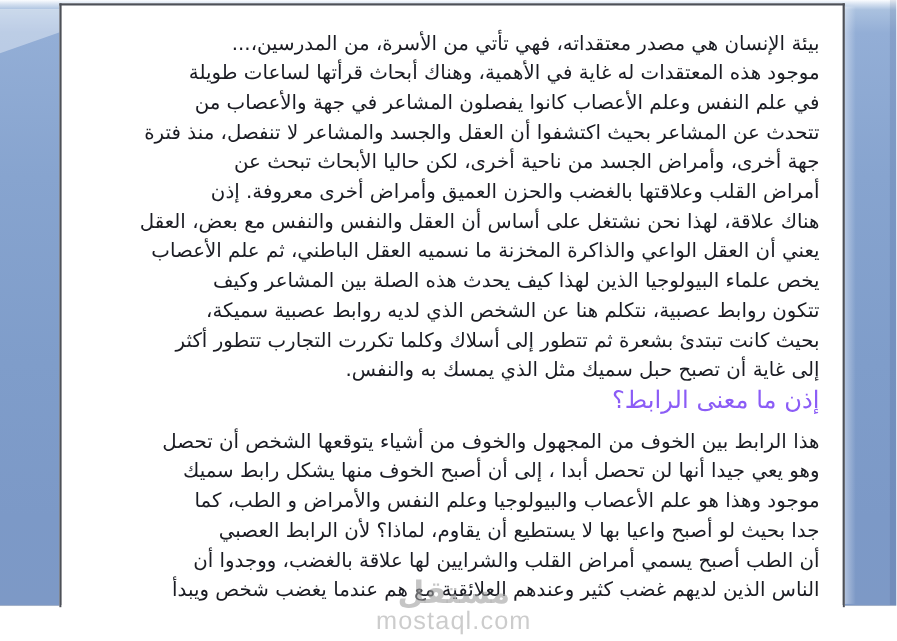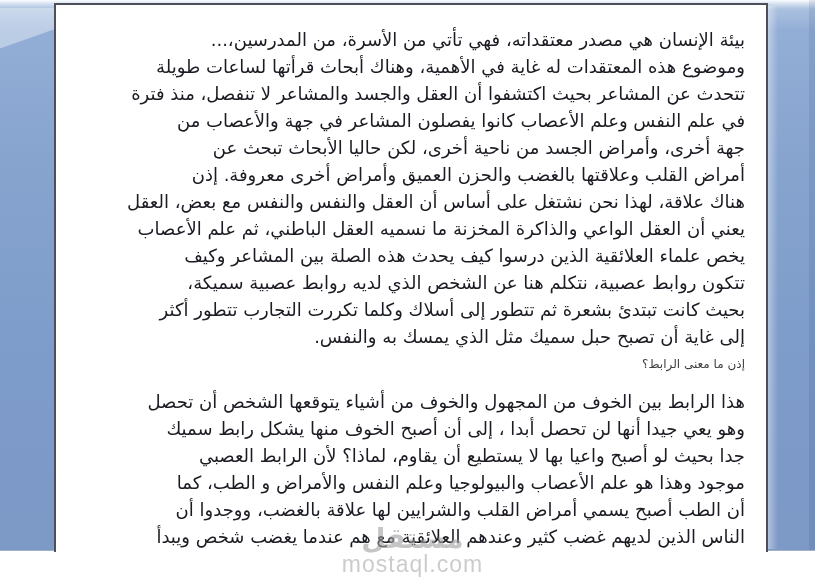--- a/index.html
+++ b/index.html
@@ -43,21 +43,21 @@
   }
   
   .text-clip{
     position:absolute;left:56px;top:5px;width:710px;height:557px;
     overflow:hidden;direction:rtl;
   }
   .doc-text{color:#1b1c23;}
   .para{position:absolute;right:0;left:0;padding-right:21px;padding-left:6px;margin-left:32px;}
   .para-1{top:21px;}
   .doc-heading{position:absolute;right:0;left:0;top:346px;padding-right:21px;
-    font-size:12px;line-height:27px;color:#404040;white-space:nowrap;text-align:right;}
+    font-size:22px;line-height:27px;color:#8b5cf6;white-space:nowrap;text-align:right;}
   .para-2{top:383px;}
   .line{
     height:27px;line-height:27px;font-size:18px;white-space:nowrap;
     text-align:right;color:#1b1c23;
   }
   
   .watermark{
     position:absolute;left:330px;top:524px;width:165px;z-index:6;
     text-align:center;pointer-events:none;
   }
@@ -80,40 +80,40 @@
 </div>
 <div class="edge-light-right"></div>
 <div class="edge-dark-right"></div>
 
 <div class="page-frame"></div>
 <div class="page-extension"></div>
 
 <div class="text-clip doc-text">
   <div class="para para-1">
       <div class="line">بيئة الإنسان هي مصدر معتقداته، فهي تأتي من الأسرة، من المدرسين،...</div>
-      <div class="line">وموضوع هذه المعتقدات له غاية في الأهمية، وهناك أبحاث قرأتها لساعات طويلة</div>
+      <div class="line">موجود هذه المعتقدات له غاية في الأهمية، وهناك أبحاث قرأتها لساعات طويلة</div>
+      <div class="line">في علم النفس وعلم الأعصاب كانوا يفصلون المشاعر في جهة والأعصاب من</div>
       <div class="line">تتحدث عن المشاعر بحيث اكتشفوا أن العقل والجسد والمشاعر لا تنفصل، منذ فترة</div>
-      <div class="line">في علم النفس وعلم الأعصاب كانوا يفصلون المشاعر في جهة والأعصاب من</div>
       <div class="line">جهة أخرى، وأمراض الجسد من ناحية أخرى، لكن حاليا الأبحاث تبحث عن</div>
       <div class="line">أمراض القلب وعلاقتها بالغضب والحزن العميق وأمراض أخرى معروفة. إذن</div>
       <div class="line">هناك علاقة، لهذا نحن نشتغل على أساس أن العقل والنفس والنفس مع بعض، العقل</div>
       <div class="line">يعني أن العقل الواعي والذاكرة المخزنة ما نسميه العقل الباطني، ثم علم الأعصاب</div>
-      <div class="line">يخص علماء العلائقية الذين درسوا كيف يحدث هذه الصلة بين المشاعر وكيف</div>
+      <div class="line">يخص علماء البيولوجيا الذين لهذا كيف يحدث هذه الصلة بين المشاعر وكيف</div>
       <div class="line">تتكون روابط عصبية، نتكلم هنا عن الشخص الذي لديه روابط عصبية سميكة،</div>
       <div class="line">بحيث كانت تبتدئ بشعرة ثم تتطور إلى أسلاك وكلما تكررت التجارب تتطور أكثر</div>
       <div class="line">إلى غاية أن تصبح حبل سميك مثل الذي يمسك به والنفس.</div>
     </div>
 
   <div class="doc-heading">إذن ما معنى الرابط؟</div>
 
   <div class="para para-2">
       <div class="line">هذا الرابط بين الخوف من المجهول والخوف من أشياء يتوقعها الشخص أن تحصل</div>
       <div class="line">وهو يعي جيدا أنها لن تحصل أبدا ، إلى أن أصبح الخوف منها يشكل رابط سميك</div>
+      <div class="line">موجود وهذا هو علم الأعصاب والبيولوجيا وعلم النفس والأمراض و الطب، كما</div>
       <div class="line">جدا بحيث لو أصبح واعيا بها لا يستطيع أن يقاوم، لماذا؟ لأن الرابط العصبي</div>
-      <div class="line">موجود وهذا هو علم الأعصاب والبيولوجيا وعلم النفس والأمراض و الطب، كما</div>
       <div class="line">أن الطب أصبح يسمي أمراض القلب والشرايين لها علاقة بالغضب، ووجدوا أن</div>
       <div class="line">الناس الذين لديهم غضب كثير وعندهم العلائقية مع هم عندما يغضب شخص ويبدأ</div>
     </div>
 </div>
 
 <div class="watermark">
   <div class="wm-logo">مستقل</div>
   <div class="wm-domain">mostaql.com</div>
 </div>
 

